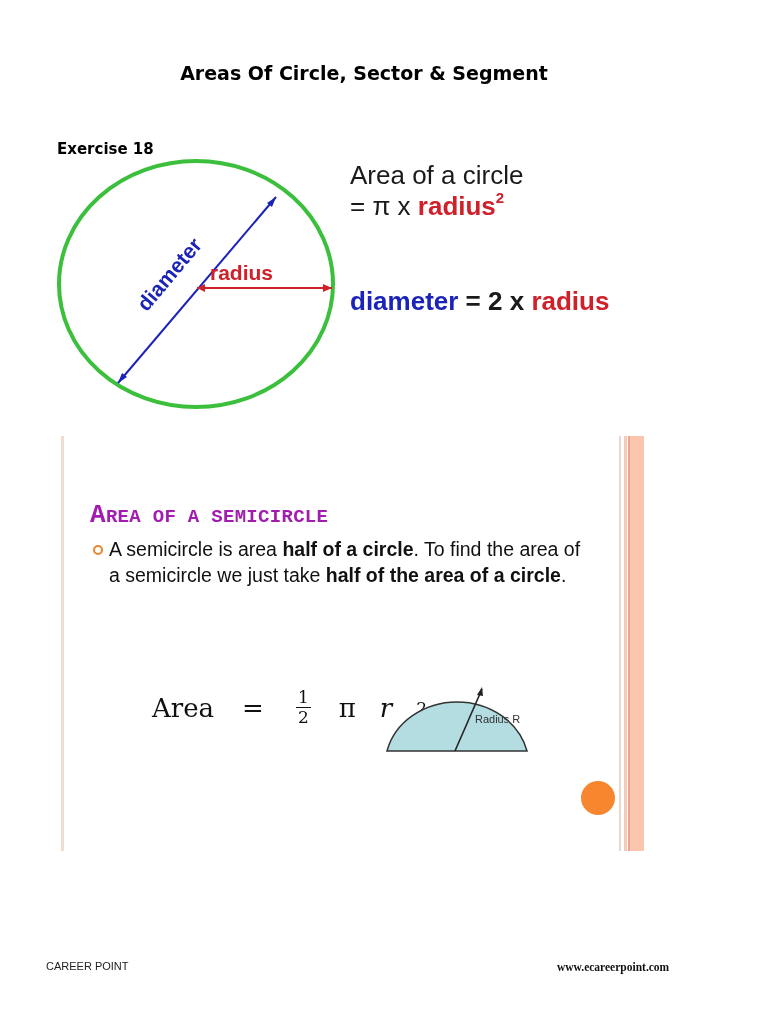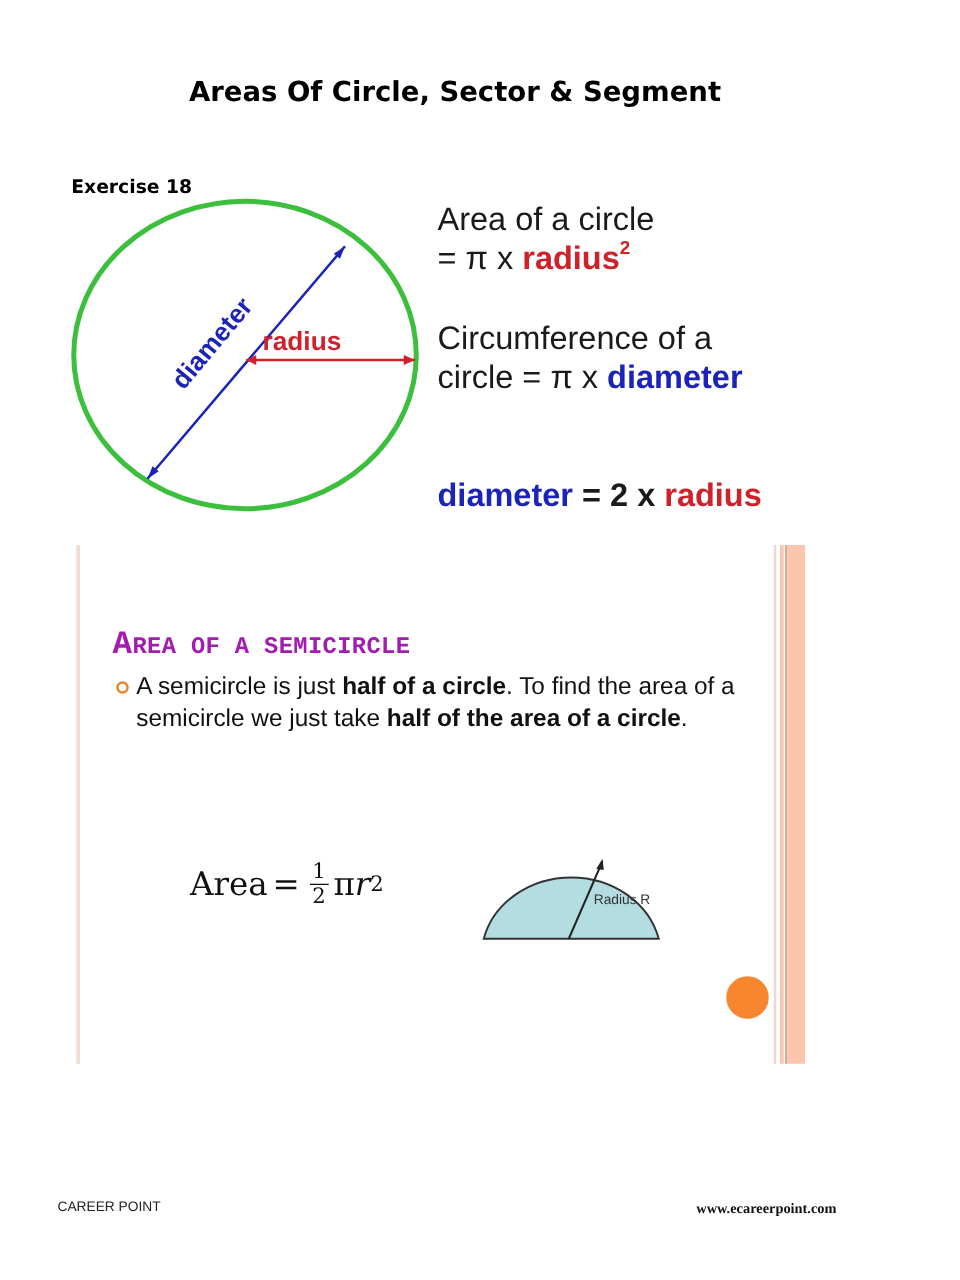--- a/index.html
+++ b/index.html
@@ -1,17 +1,17 @@
 <!DOCTYPE html>
 <html><head>
 <meta charset="utf-8">
 <style>
   html, body { margin: 0; padding: 0; }
   body { width: 768px; height: 1024px; background: #ffffff; position: relative; overflow: hidden; font-family: "DejaVu Sans", sans-serif; color: #000; }
-  .page-title { position: absolute; left: 0; width: 728px; top: 62px; text-align: center; font-family: "DejaVu Sans", sans-serif; font-weight: bold; font-size: 22px; }
+  .page-title { position: absolute; left: 0; width: 728px; top: 62px; text-align: center; font-family: "DejaVu Sans", sans-serif; font-weight: bold; font-size: 19px; }
   .exercise { position: absolute; left: 57px; top: 121px; font-family: "DejaVu Sans", sans-serif; font-weight: bold; font-size: 15px; margin-top: 19px; }
   .circle-fig { position: absolute; left: 55px; top: 155px; width: 290px; height: 260px; }
   .facts { position: absolute; left: 350px; top: 160px; font-family: Liberation Sans, sans-serif; font-size: 26px; line-height: 31px; color: #1a1a1a; }
   .facts p { margin: 0 0 33px 0; }
   .red { color: #d0202a; font-weight: bold; }
   .blue { color: #1b23b8; font-weight: bold; }
   .bold { font-weight: bold; }
   sup { font-size: 15px; vertical-align: 12px; line-height: 0; }
 
   .slide { position: absolute; left: 60px; top: 436px; width: 585px; height: 415px; background: #ffffff; }
@@ -21,21 +21,21 @@
   .stripe3 { position: absolute; left: 628px; top: 436px; width: 2px; height: 415px; background: #e9a48a; }
   .stripe4 { position: absolute; left: 630px; top: 436px; width: 14px; height: 415px; background: #fbc6ae; }
   .orange-dot { position: absolute; left: 581px; top: 781px; width: 34px; height: 34px; border-radius: 50%; background: #f7862e; }
 
   .slide-heading { position: absolute; left: 90px; top: 500px; font-family: Liberation Mono, monospace; font-weight: bold; color: #a21caf; font-size: 19px; letter-spacing: 0.3px; }
   .slide-heading .cap { font-size: 26px; }
   .bullets { position: absolute; left: 91px; top: 536px; width: 500px; font-family: "Liberation Sans", sans-serif; font-size: 19.5px; line-height: 26px; color: #111; }
   .bullet { position: relative; padding-left: 18px; margin: 0; }
   .bullet-icon { position: absolute; left: 2px; top: 9px; width: 6px; height: 6px; border: 2px solid #e8862a; border-radius: 50%; }
 
-  .formula { position: absolute; left: 152px; top: 688px; font-family: "DejaVu Serif", serif; font-size: 26px; color: #111; display: flex; align-items: center; }
+  .formula { position: absolute; left: 152px; top: 688px; font-family: "DejaVu Serif", serif; font-size: 26px; color: #111; display: flex; align-items: center; gap: 24px; }
   .frac { display: inline-flex; flex-direction: column; align-items: center; font-size: 17px; line-height: 19px; margin: 0 4px; }
   .frac .num { border-bottom: 1.5px solid #111; padding: 0 2px; }
   .formula .r { font-style: italic; }
   .formula sup { font-size: 17px; vertical-align: 13px; }
   .semi-fig { position: absolute; left: 384px; top: 683px; width: 150px; height: 72px; }
 
   .footer-left { position: absolute; left: 46px; top: 960px; font-family: Liberation Sans, sans-serif; font-size: 11px; color: #222; }
   .footer-right { position: absolute; left: 557px; top: 961px; font-family: "Liberation Serif", serif; font-weight: bold; font-size: 11.5px; color: #111; }
 </style>
 </head>
@@ -55,45 +55,41 @@
   <text x="120" y="124" transform="rotate(-50 120 124)" text-anchor="middle" font-family="Liberation Sans, sans-serif" font-weight="bold" font-size="21" fill="#1b23b8">diameter</text>
   <text x="155" y="125" font-family="Liberation Sans, sans-serif" font-weight="bold" font-size="21" fill="#d0202a">radius</text>
 </svg>
 
 <div class="facts">
   <p>
     <span>Area of a circle</span><br>
     <span>= π x </span><span class="red">radius</span><sup class="red">2</sup>
   </p>
   <p>
-    <span>Circumference of a</span><br>
-    <span>circle = π x </span><span class="blue">diameter</span>
-  </p>
-  <p>
     <br>
     <span class="blue">diameter</span><span class="bold"> = 2 x </span><span class="red">radius</span>
   </p>
 </div>
 
 <div class="slide"></div>
 <div class="slide-left-line"></div>
 <div class="stripe1"></div>
 <div class="stripe2"></div>
 <div class="stripe3"></div>
 <div class="stripe4"></div>
 <div class="orange-dot"></div>
 
 <div class="slide-heading">
   <span class="cap">A</span><span>REA OF A SEMICIRCLE</span>
 </div>
 
 <div class="bullets">
   <p class="bullet">
     <span class="bullet-icon"></span>
-    <span>A semicircle is just </span><b>half of a circle</b><span>. To find the area of a semicircle we just take </span><b>half of the area of a circle</b><span>.</span>
+    <span>A semicircle is area </span><b>half of a circle</b><span>. To find the area of a semicircle we just take </span><b>half of the area of a circle</b><span>.</span>
   </p>
 </div>
 
 <div class="formula">
   <span>Area</span>
   <span style="margin:0 4px">=</span>
   <span class="frac">
     <span class="num">1</span>
     <span>2</span>
   </span>

